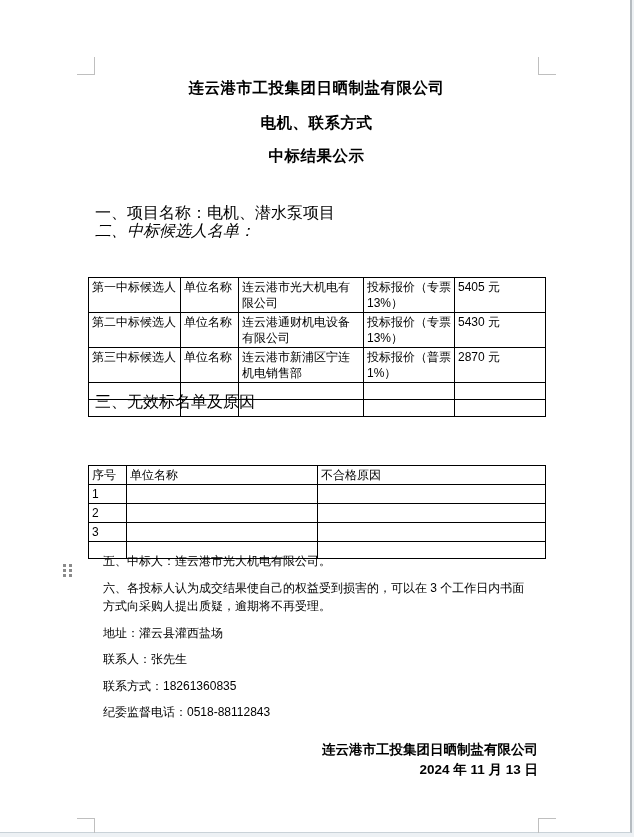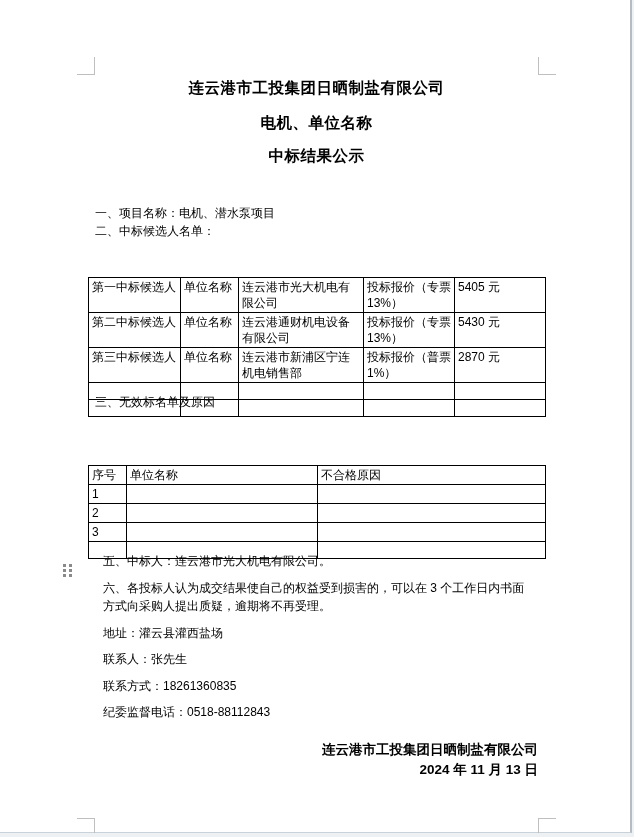--- a/index.html
+++ b/index.html
@@ -36,23 +36,23 @@
   
   .doc-title {
     position: absolute; left: 95px; width: 443px;
     text-align: center; font-weight: 700; font-size: 15.5px; line-height: 18px;
     letter-spacing: 0.5px; white-space: nowrap;
   }
   .t1 { top: 79px; } .t2 { top: 114px; } .t3 { top: 147px; }
   
   .para {
     position: absolute; left: 95px; width: 443px;
-    font-size: 12px; line-height: 18.5px; color: #000;
-  }
-  .p-s1 { top: 204px; } .p-s2 { top: 222px; } .p-s3 { top: 393px; }
+    font-size: 16px; line-height: 18.5px; color: #000;
+  }
+  .p-s1 { top: 204px; } .p-s2 { top: 222px; font-style: italic; } .p-s3 { top: 393px; }
   .text-block { position: absolute; left: 95px; top: 544px; width: 443px;
     font-size: 12px; line-height: 18.5px; }
   .text-block p { margin: 8px; }
   
   table.doc-table {
     position: absolute; left: 88px; width: 457px;
     border-collapse: collapse; table-layout: fixed;
     font-size: 12px;
     margin-top: 37px;
   }
@@ -99,21 +99,21 @@
     <div class="drag-handle">
       <i></i>
         <i></i>
         <i></i>
         <i></i>
         <i></i>
         <i></i>
     </div>
 
     <div class="doc-title t1">连云港市工投集团日晒制盐有限公司</div>
-    <div class="doc-title t2">电机、单位名称</div>
+    <div class="doc-title t2">电机、联系方式</div>
     <div class="doc-title t3">中标结果公示</div>
 
     <p class="para p-s1">一、项目名称：电机、潜水泵项目</p>
     <p class="para p-s2">二、中标候选人名单：</p>
 
     <table class="doc-table tbl-candidates">
       <colgroup>
           <col class="c1">
           <col class="c2">
           <col class="c3">

